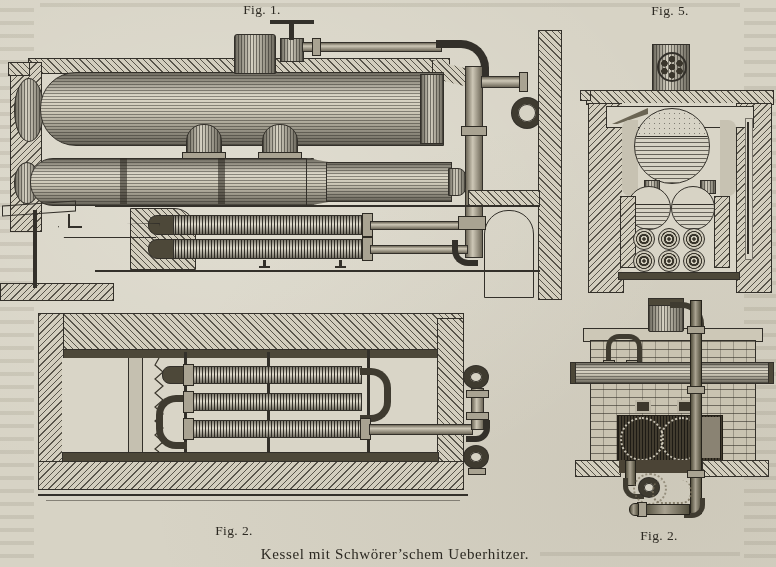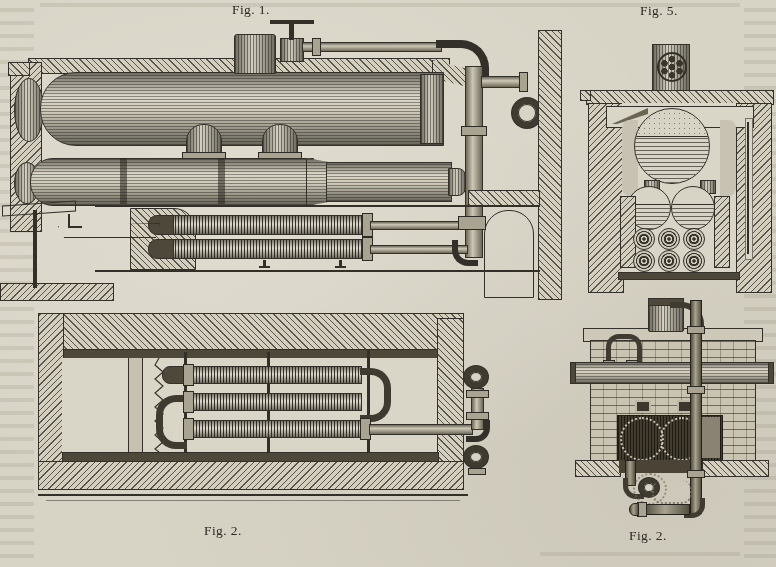--- a/index.html
+++ b/index.html
@@ -7,21 +7,21 @@
   #canvas{
     position:relative; width:776px; height:567px; overflow:hidden;
     background-color:var(--paper);
     background-image:
       radial-gradient(ellipse at 30% 35%, rgba(255,255,248,.22), transparent 60%),
       radial-gradient(ellipse at 85% 85%, rgba(115,105,85,.10), transparent 55%);
     font-family:"Liberation Serif", serif;
   }
   .abs{position:absolute;}
   .layer{position:absolute; inset:0;}
-  .label{font:13.5px/1.25 "Liberation Serif",serif; color:#2c2922; letter-spacing:.4px;}
+  .label{font:13.5px/1.25 "Liberation Serif",serif; color:#2c2922; text-align:center; letter-spacing:.4px;}
   .caption{font:15px/1.25 "Liberation Serif",serif; color:#2c2922; text-align:center; letter-spacing:.6px;}
   .ink{background:var(--ink);}
   .outline{border:1.5px solid var(--ink); background:transparent;}
   .flange{background:#a9a392; border:1px solid #2e2b24;}
   .seam{background:rgba(40,37,30,.55);}
   .pipe{background:linear-gradient(180deg,#6e6859,#cdc7b6 38%,#6e6859); border:1px solid var(--ink);}
   .pipev{background:linear-gradient(90deg,#6e6859,#cdc7b6 42%,#6e6859); border:1px solid var(--ink);}
   .pipedark{background:linear-gradient(90deg,#54503f,#a8a190 45%,#54503f); border:1px solid #25221b;}
   .hatch{background-color:#d3cebe;
     background-image:repeating-linear-gradient(45deg,rgba(48,45,37,.75) 0 1px,transparent 1px 4.5px);
@@ -74,20 +74,21 @@
 
   <div class="abs ghost" style="left:0;top:0;width:34px;height:567px;"></div>
   <div class="abs ghost" style="left:744px;top:0;width:32px;height:567px;"></div>
   <div class="abs ghost" style="left:40px;top:0;width:700px;height:16px;"></div>
   <div class="abs ghost" style="left:540px;top:545px;width:200px;height:20px;"></div>
 
   <div class="abs label" style="left:232px;top:2px;width:60px;">Fig. 1.</div>
   <div class="abs label" style="left:640px;top:3px;width:60px;">Fig. 5.</div>
   <div class="abs label" style="left:204px;top:523px;width:60px;">Fig. 2.</div>
   <div class="abs label" style="left:629px;top:528px;width:60px;">Fig. 2.</div>
+  <div class="abs caption" style="left:200px;top:545px;width:390px;">Kessel mit Schwörer’schem Ueberhitzer.</div>
 
   <div class="layer">
     <div class="abs hatch" style="left:28px;top:58px;width:420px;height:14px;"></div>
     <div class="abs hatch" style="left:432px;top:60px;width:46px;height:28px;clip-path:polygon(0 0,100% 40%,100% 100%,0 60%);"></div>
     <div class="abs hatchr" style="left:10px;top:62px;width:30px;height:168px;"></div>
     <div class="abs hatch" style="left:8px;top:62px;width:20px;height:12px;"></div>
 
     <div class="abs cylv" style="left:14px;top:78px;width:28px;height:62px;border-radius:50%;"></div>
     <div class="abs cylh" style="left:40px;top:72px;width:402px;height:72px;border-radius:36px 0 0 36px;"></div>
     <div class="abs cylv" style="left:420px;top:74px;width:22px;height:68px;"></div>

